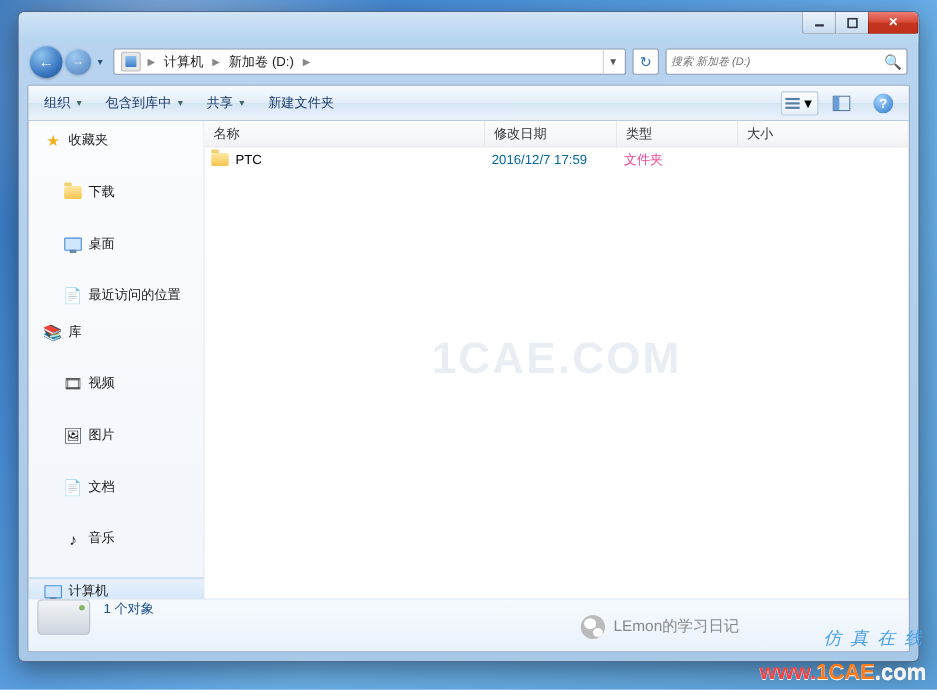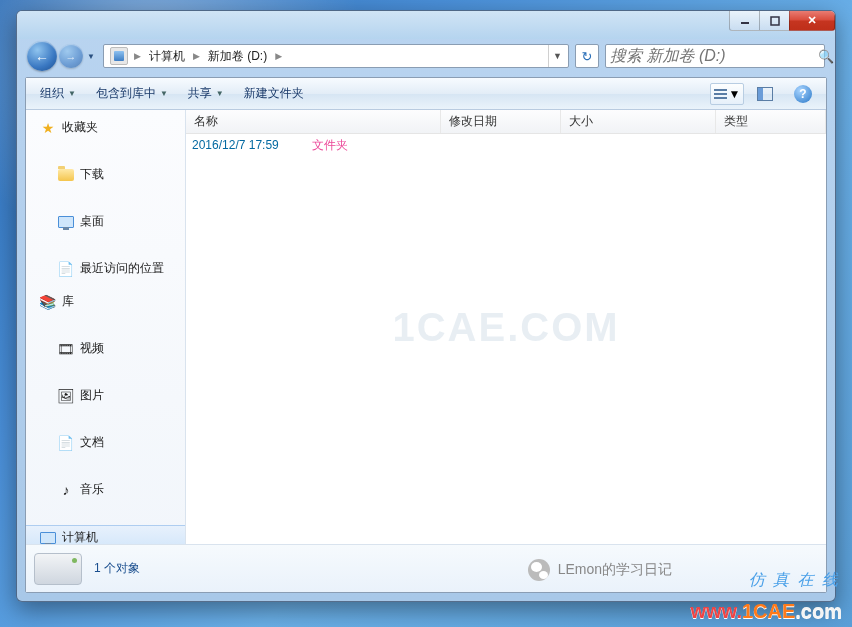--- a/index.html
+++ b/index.html
@@ -57,21 +57,21 @@
 .addr-icon::after { content:""; position:absolute; left:3px; top:3px; width:10px; height:10px; background:linear-gradient(to bottom,#8fc2f0,#3d7dc4); border-radius:1px; }
 .crumb { display:flex; align-items:center; padding:0 6px; height:22px; color:#222; }
 .crumb-sep { color:#888; padding: 0 2px; font-size: 9px; }
 .addr-dd { margin-left:auto; width:18px; text-align:center; color:#555; font-size:9px; border-left:1px solid #d0d0d0; height:22px; line-height:22px; }
 .refresh-btn { width:24px; height:24px; background:#fff; border:1px solid #8a9db3; border-radius:2px;
   display:flex; align-items:center; justify-content:center; color:#2a6fb8; font-size:13px; }
 .search {
   width: 220px; height: 24px; background:#fff; border:1px solid #8a9db3; border-radius:2px;
   display:flex; align-items:center; padding:0 4px;
 }
-.search input { flex:1; border:none; outline:none; font-size:16px; color:#4d7c0f; font-style: italic; }
+.search input { flex:1; border:none; outline:none; font-size:10px; color:#4d7c0f; font-style: italic; }
 .search-icon { color:#3a78c2; font-size:13px; }
 
 .toolbarwrap { position:absolute; left:8px; right:8px; top:66px; bottom:8px; background:#fff; border:1px solid #8a9db3; border-radius:2px; display:flex; flex-direction:column; }
 .toolbar {
   height: 32px; background: linear-gradient(to bottom,#f7fbff,#e3edf7 50%,#d6e5f3 51%,#eaf3fb);
   border-bottom:1px solid #b9cbe0; display:flex; align-items:center; padding:0 6px; gap:4px;
 }
 .tb-item { padding:3px 8px; display:flex; align-items:center; gap:4px; color:#1a3a6a; border-radius:2px; }
 .tb-item .dd { font-size:8px; color:#466; }
 .tb-spacer { flex:1; }
@@ -103,21 +103,21 @@
 .filelist { flex:1; overflow:auto; }
 .row { height:22px; display:flex; align-items:center; padding-left:6px; }
 .row .cell-name{flex:0 0 255px; display:flex; align-items:center; gap:6px;}
 .row .cell-date{flex:0 0 120px; color:#0369a1;}
 .row .cell-type{flex:0 0 110px; color:#ec4899;}
 .row .cell-size{flex:1; color:#555;}
 .watermark { position:absolute; left:50%; top:50%; transform:translate(-50%,-50%); font-size:40px; font-weight:bold;
   color: rgba(130,160,190,.18); letter-spacing: 2px; pointer-events:none; font-family: Arial, sans-serif;}
 
 .details { height:48px; border-top:1px solid #d9e3ee; background:linear-gradient(to bottom,#f6fafd,#eaf2fb);
-  display:flex; align-items:center; gap:12px; padding:0 8px; }
+  display:flex; gap:12px; padding:0 8px; }
 .drive-icon { width:48px; height:32px; background:linear-gradient(to bottom,#f2f4f6,#cfd6df); border-radius:4px; border:1px solid #b5bfcb; position:relative; }
 .drive-icon::after{content:"";position:absolute;right:4px;top:4px;width:5px;height:5px;border-radius:50%;background:#7fb860;}
 .details-text { color:#1a4e8e; }
 
 .wm-bottom { position:absolute; right:10px; bottom:4px; font-size:20px; font-weight:bold;
   color:#ff7a1a; text-shadow:0 1px 0 #fff; font-family: Arial,sans-serif; }
 .wm-tag { position:absolute; right:12px; bottom:36px; font-size:16px; color:#4aa0e8; letter-spacing:2px; font-style: italic; margin-left: 16px; }
 .wechat { position:absolute; right:180px; bottom:46px; display:flex; align-items:center; gap:8px; color:#888; font-size:14px; }
 .wechat-icon{width:22px;height:22px;border-radius:50%;background:#bbb;position:relative;}
 .wechat-icon::before{content:"";position:absolute;left:3px;top:3px;width:11px;height:10px;border-radius:50%;background:#fff;}
@@ -264,25 +264,31 @@
               <span class="sb-icon net-icon">🖧</span>
               <span>网络</span>
             </div>
         </div>
       </div>
 
       <div class="content">
         <div class="columns">
           <div class="col col-name">名称</div>
           <div class="col col-date">修改日期</div>
+          <div class="col col-type">类型</div>
           <div class="col col-size">大小</div>
-          <div class="col col-type">类型</div>
         </div>
         <div class="filelist">
           <div class="row">
+            <div class="cell-name">
+                <span class="sb-icon">
+                  <span class="folder"></span>
+                </span>
+                <span>PTC</span>
+              </div>
             <div class="cell-date">2016/12/7 17:59</div>
             <div class="cell-type">文件夹</div>
             <div class="cell-size"></div>
           </div>
         </div>
         <div class="watermark">1CAE.COM</div>
       </div>
     </div>
 
     <div class="details">

